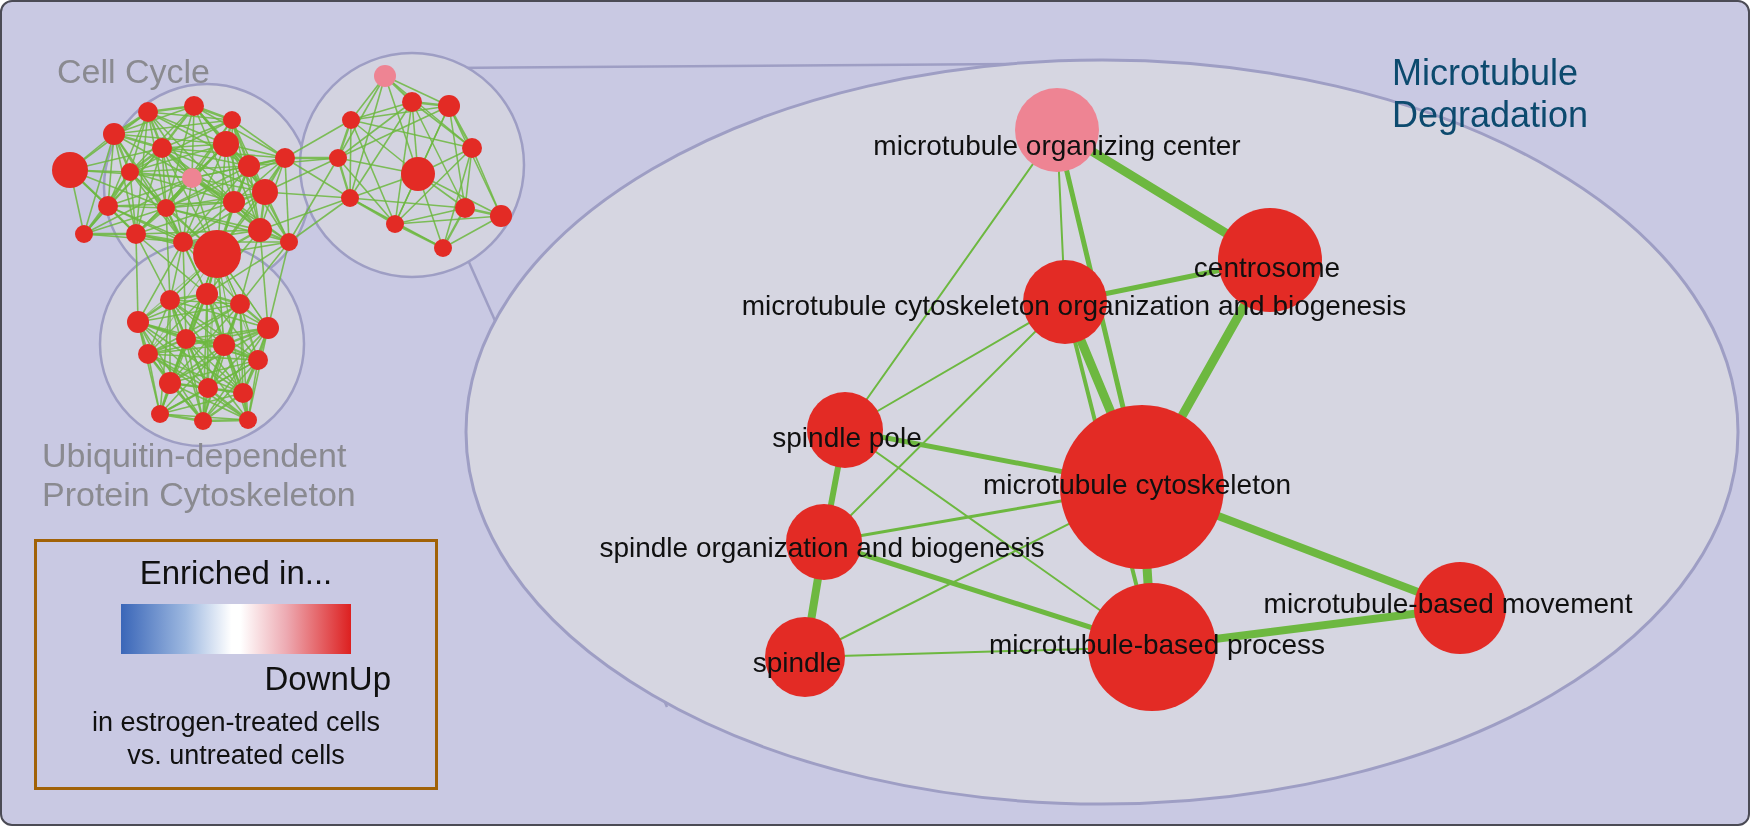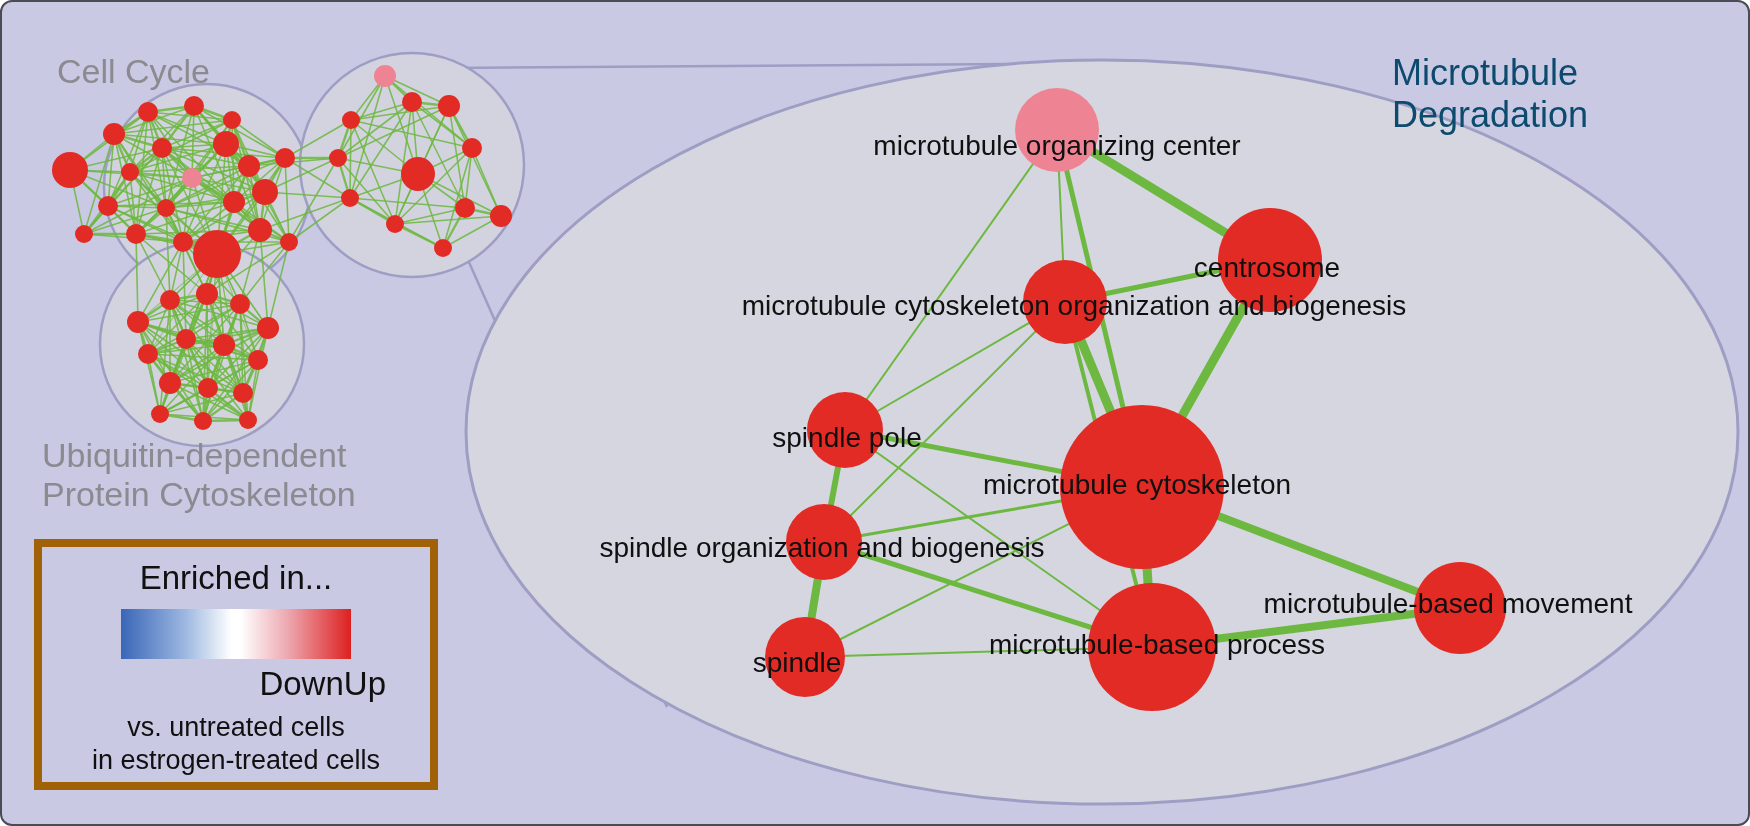--- a/index.html
+++ b/index.html
@@ -11,21 +11,21 @@
   }
   .fig svg{position:absolute;left:0;top:0;}
   .node-label{font-family:"Liberation Sans",sans-serif;font-size:28px;fill:#101010;}
   .cluster-label{position:absolute;color:#8a8a90;font-size:34px;}
   #cell-cycle-label{left:55px;top:50px;width:300px;text-align:left;}
   #ubiquitin-label{left:40px;top:434px;line-height:39px;}
   #zoom-title{position:absolute;left:1390px;top:50px;width:310px;text-align:left;
     color:#0c4a6e;font-size:36px;line-height:42px;}
   .legend{
     position:absolute;left:32px;top:537px;width:404px;height:251px;
-    border:8px solid #a16207;box-sizing:border-box;color:#101010;
+    border:3px solid #a16207;box-sizing:border-box;color:#101010;
   }
   .legend-title{text-align:center;font-size:33px;margin-top:12px;}
   .legend-bar{width:230px;height:50px;margin:12px auto 0 auto;}
   .legend-row{display:flex;justify-content:flex-end;padding:6px 44px 0 48px;font-size:33px;}
   .legend-sub{text-align:center;font-size:27px;line-height:33px;margin-top:8px;}
 </style>
 </head>
 <body>
 
 <div class="fig">
@@ -482,17 +482,17 @@
   </div>
 
   <div class="legend">
     <div class="legend-title">Enriched in...</div>
     <div class="legend-bar" id="legend-bar" style="background: linear-gradient(to right, rgb(58, 102, 184) 0%, rgb(157, 184, 224) 28%, rgb(255, 255, 255) 48%, rgb(255, 255, 255) 52%, rgb(237, 170, 178) 72%, rgb(221, 32, 32) 100%);"></div>
     <div class="legend-row">
       <span>Down</span>
       <span>Up</span>
     </div>
     <div class="legend-sub">
+      <div>in estrogen-treated cells</div>
       <div>vs. untreated cells</div>
-      <div>in estrogen-treated cells</div>
     </div>
   </div>
 </div>
 
 </body></html>

